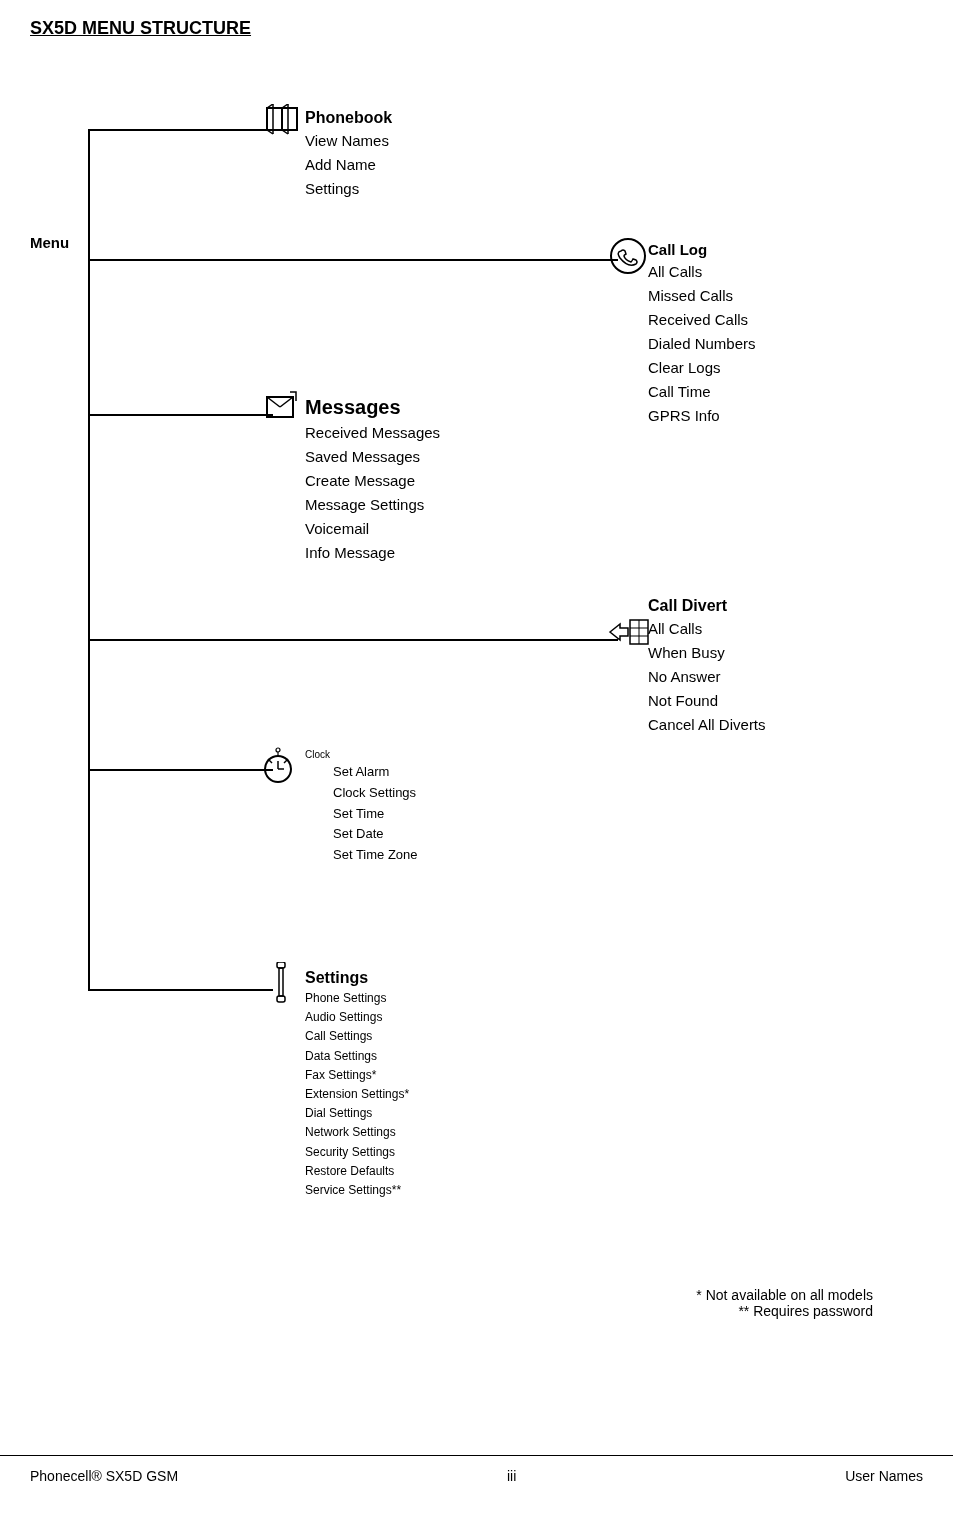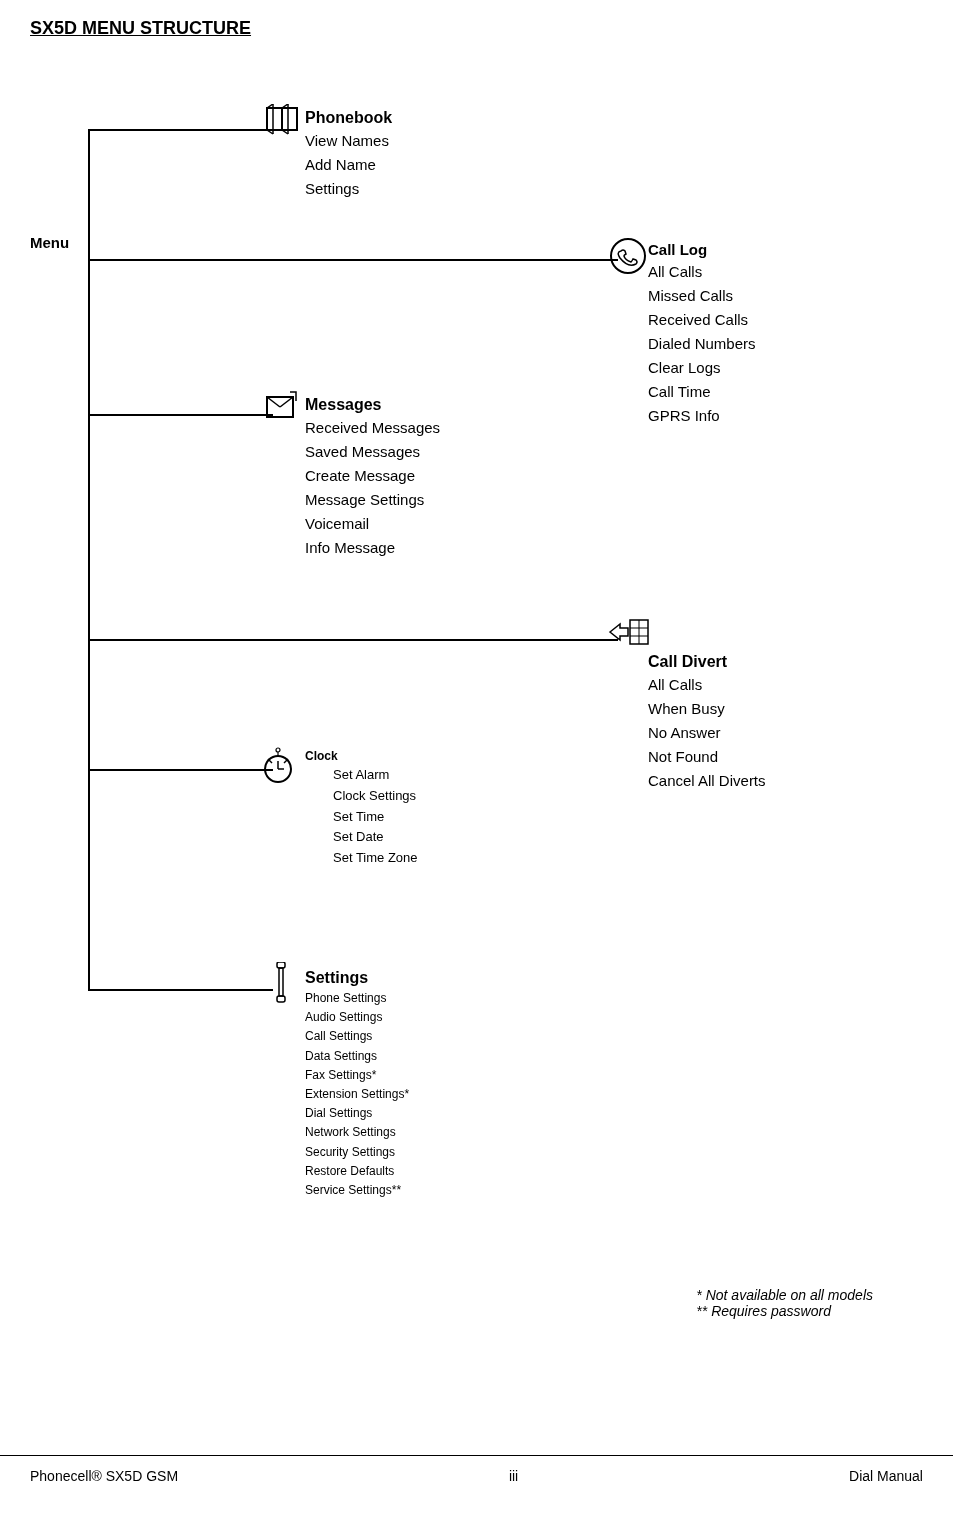--- a/index.html
+++ b/index.html
@@ -104,41 +104,41 @@
       height: 2px;
       background: #000;
     }
     .messages-block {
       position: absolute;
       left: 305px;
       top: 347px;
     }
     .messages-block .section-title {
       font-weight: bold;
-      font-size: 16px;
+      font-size: 20px;
     }
     .messages-block .items {
       margin-top: 2px;
       line-height: 1.6;
       font-size: 15px;
     }
 
     
     .calldivert-hline {
       position: absolute;
       left: 88px;
       top: 590px;
       width: 530px;
       height: 2px;
       background: #000;
     }
     .calldivert-block {
       position: absolute;
       left: 648px;
-      top: 604px;
+      top: 548px;
     }
     .calldivert-block .section-title {
       font-weight: bold;
       font-size: 16px;
     }
     .calldivert-block .items {
       margin-top: 2px;
       line-height: 1.6;
       font-size: 15px;
     }
@@ -151,22 +151,22 @@
       width: 185px;
       height: 2px;
       background: #000;
     }
     .clock-block {
       position: absolute;
       left: 305px;
       top: 700px;
     }
     .clock-block .section-title {
-      font-weight: bold;
-      font-size: 12px;
+      font-weight: normal;
+      font-size: 10px;
     }
     .clock-block .items {
       margin-top: 2px;
       line-height: 1.6;
       font-size: 13px;
       margin-left: 28px;
     }
 
     
     .settings-hline {
@@ -190,23 +190,22 @@
       margin-top: 2px;
       line-height: 1.6;
       font-size: 12px;
     }
 
     
     .footnotes {
       position: absolute;
       right: 80px;
       bottom: 80px;
-      text-align: left;
+      text-align: right;
       font-size: 14px;
-      font-style: italic;
       margin-top: 12px;
     }
 
     
     .footer {
       position: absolute;
       bottom: 18px;
       left: 0;
       width: 953px;
       display: flex;
@@ -381,14 +380,14 @@
   <div class="footnotes">
     <div>* Not available on all models</div>
     <div>** Requires password</div>
   </div>
 
 </div>
 
 <div class="footer">
   <span>Phonecell® SX5D GSM</span>
   <span>iii</span>
-  <span>Dial Manual</span>
+  <span>User Names</span>
 </div>
 
 </body></html>

